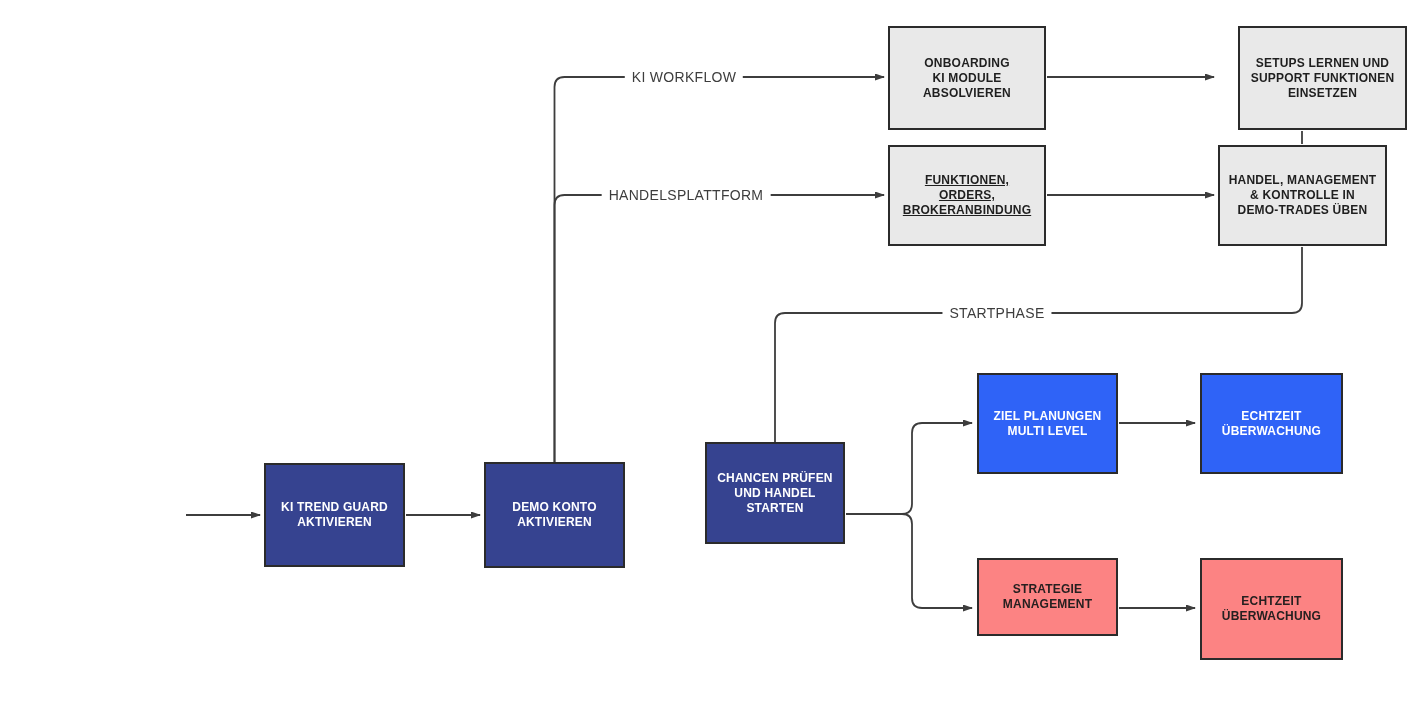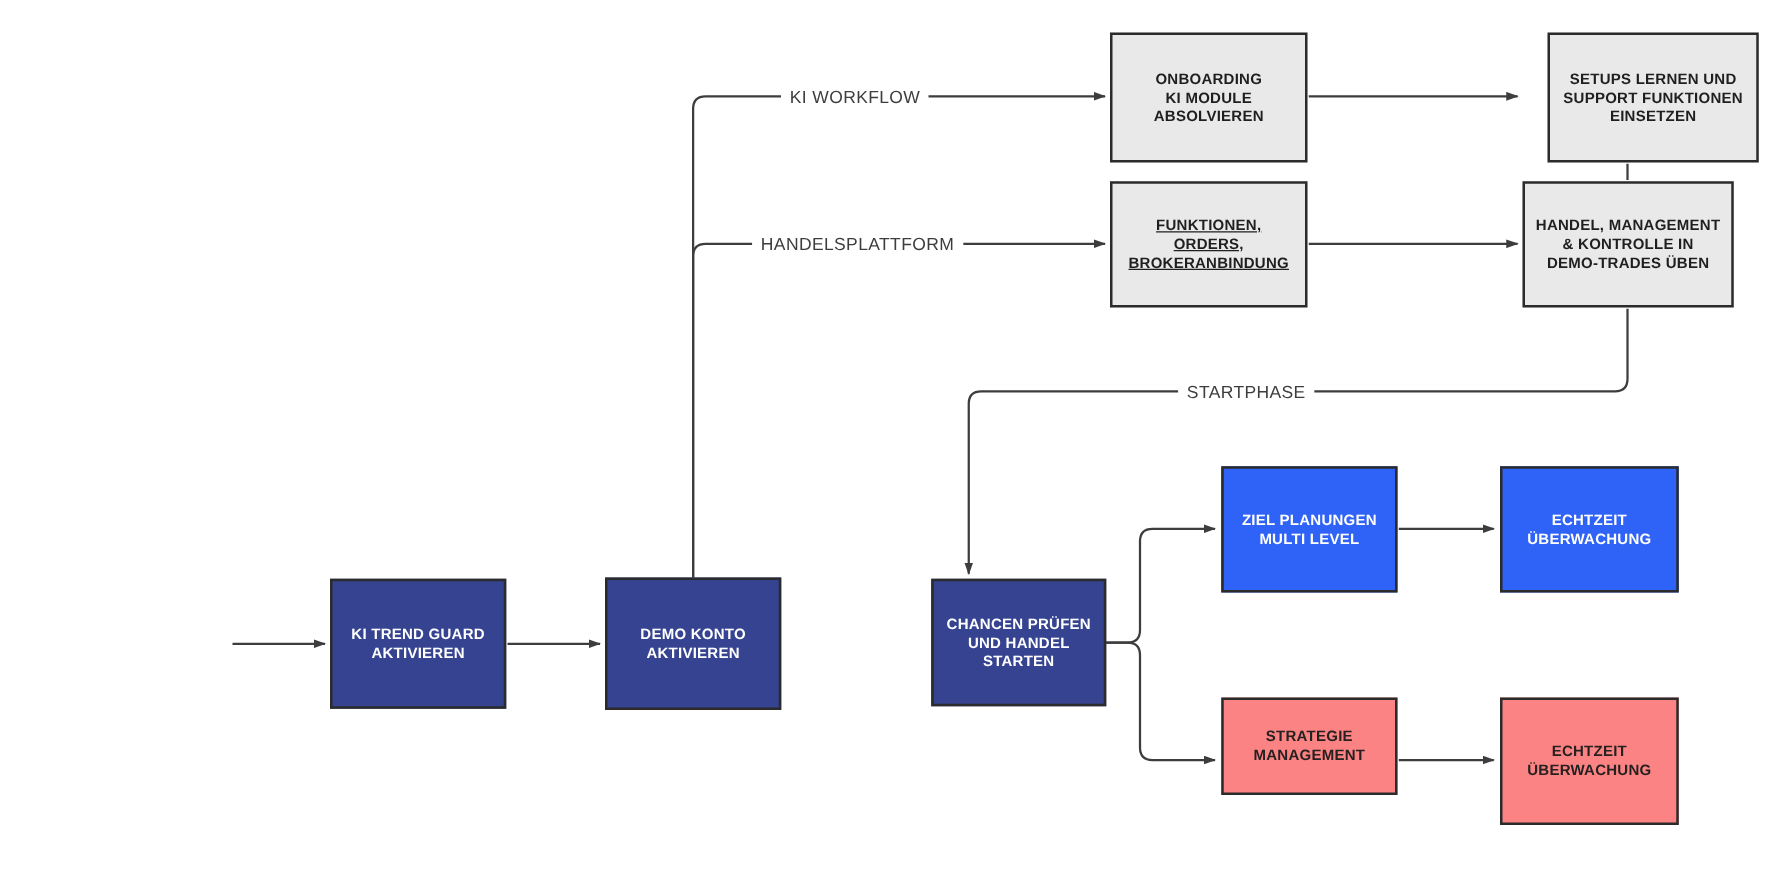--- a/index.html
+++ b/index.html
@@ -64,21 +64,21 @@
   }
 
   
   #node-prozess        { left: 44px;   top: 463px; width: 141px; height: 104px; }
   #node-ki-trend       { left: 264px;  top: 463px; width: 141px; height: 104px; }
   #node-demo           { left: 484px;  top: 462px; width: 141px; height: 106px; }
   #node-onboarding     { left: 888px;  top: 26px;  width: 158px; height: 104px; }
   #node-setups         { left: 1218px; top: 26px;  width: 169px; height: 104px; margin-left: 20px; }
   #node-funktionen     { left: 888px;  top: 145px; width: 158px; height: 101px; text-decoration: underline; }
   #node-handel         { left: 1218px; top: 145px; width: 169px; height: 101px; }
-  #node-chancen        { left: 705px;  top: 463px; width: 140px; height: 102px; margin-left: 40px; }
+  #node-chancen        { left: 705px;  top: 442px; width: 140px; height: 102px; }
   #node-ziel           { left: 977px;  top: 373px; width: 141px; height: 101px; }
   #node-echtzeit-oben  { left: 1200px; top: 373px; width: 143px; height: 101px; }
   #node-strategie      { left: 977px;  top: 558px; width: 141px; height: 78px; }
   #node-echtzeit-unten { left: 1200px; top: 558px; width: 143px; height: 102px; }
 
   
   #label-ki-workflow      { left: 684px; top: 77px;  }
   #label-handelsplattform { left: 686px; top: 195px; }
   #label-startphase       { left: 997px; top: 313px; }
 </style>

